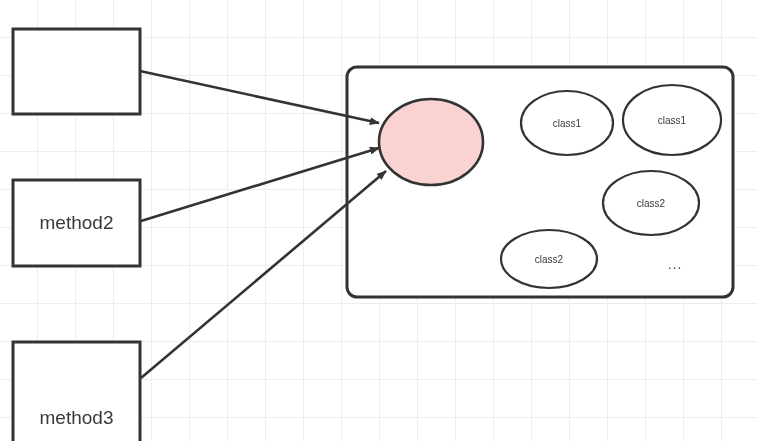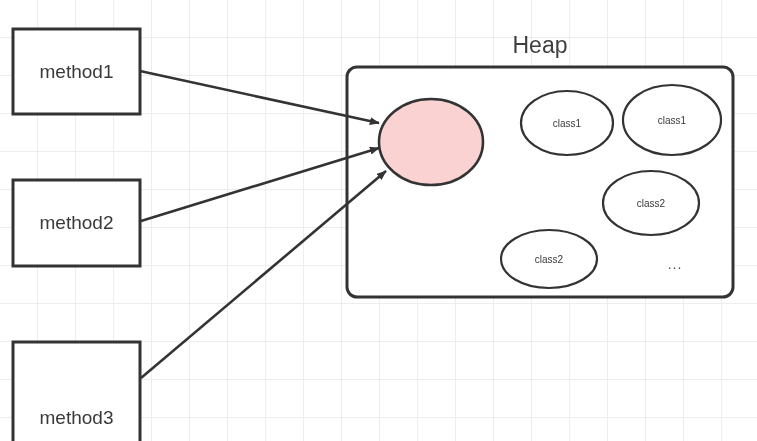--- a/index.html
+++ b/index.html
@@ -78,23 +78,21 @@
     <ellipse cx="651" cy="203" rx="48" ry="32" fill="#ffffff" stroke="#333333" stroke-width="2.2"></ellipse>
     <ellipse cx="549" cy="259" rx="48" ry="29" fill="#ffffff" stroke="#333333" stroke-width="2.2"></ellipse>
 
     <ellipse cx="431" cy="142" rx="52" ry="43" fill="#fad2d2" stroke="#333333" stroke-width="2.6"></ellipse>
 
     <line x1="140" y1="71" x2="379" y2="123" stroke="#333333" stroke-width="2.6" marker-end="url(#arrowhead)"></line>
     <line x1="141" y1="221" x2="379" y2="148" stroke="#333333" stroke-width="2.6" marker-end="url(#arrowhead)"></line>
     <line x1="141" y1="378" x2="386" y2="171" stroke="#333333" stroke-width="2.6" marker-end="url(#arrowhead)"></line>
   </svg>
 
-  <div class="node-label heap-title" style="left:440px; top:28px; width:200px; height:34px;">Heap</div>
 
-  <div class="node-label method-label" style="left:13px; top:29px; width:127px; height:85px;">method1</div>
   <div class="node-label method-label" style="left:13px; top:180px; width:127px; height:86px;">method2</div>
   <div class="node-label method-label" style="left:13px; top:342px; width:127px; height:90px;margin-top:31px;">method3</div>
 
 
   <div class="node-label class-label" style="left:521px; top:91px; width:92px; height:64px;">class1</div>
   <div class="node-label class-label" style="left:623px; top:85px; width:98px; height:70px;">class1</div>
   <div class="node-label class-label" style="left:603px; top:171px; width:96px; height:64px;">class2</div>
   <div class="node-label class-label" style="left:501px; top:230px; width:96px; height:58px;">class2</div>
 
   <div class="node-label dots-label" style="left:660px; top:255px; width:30px; height:18px;">...</div>

